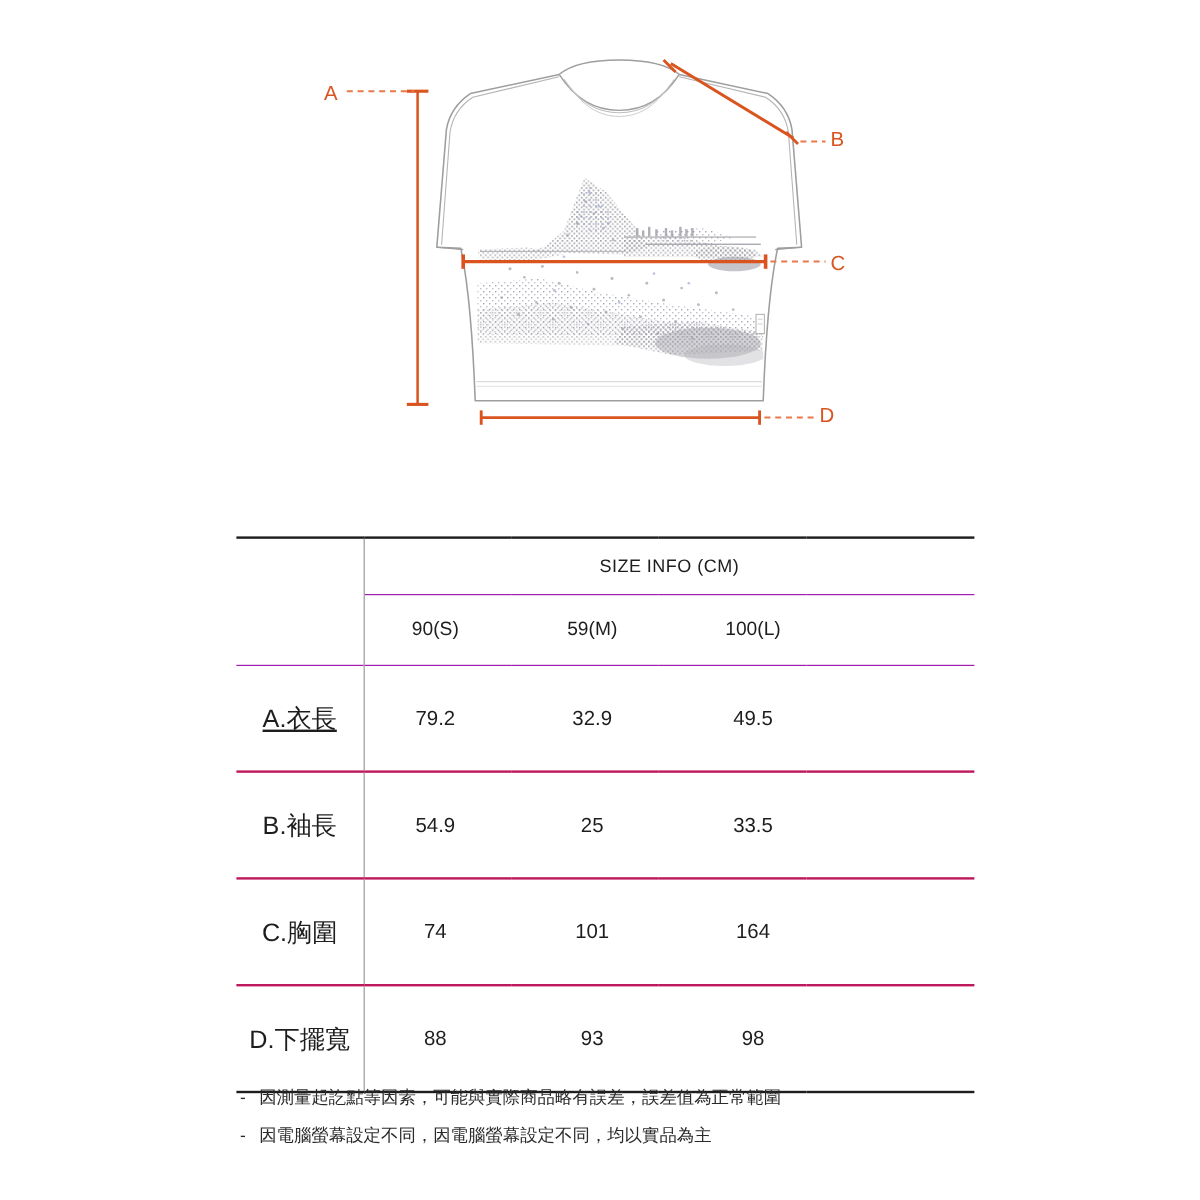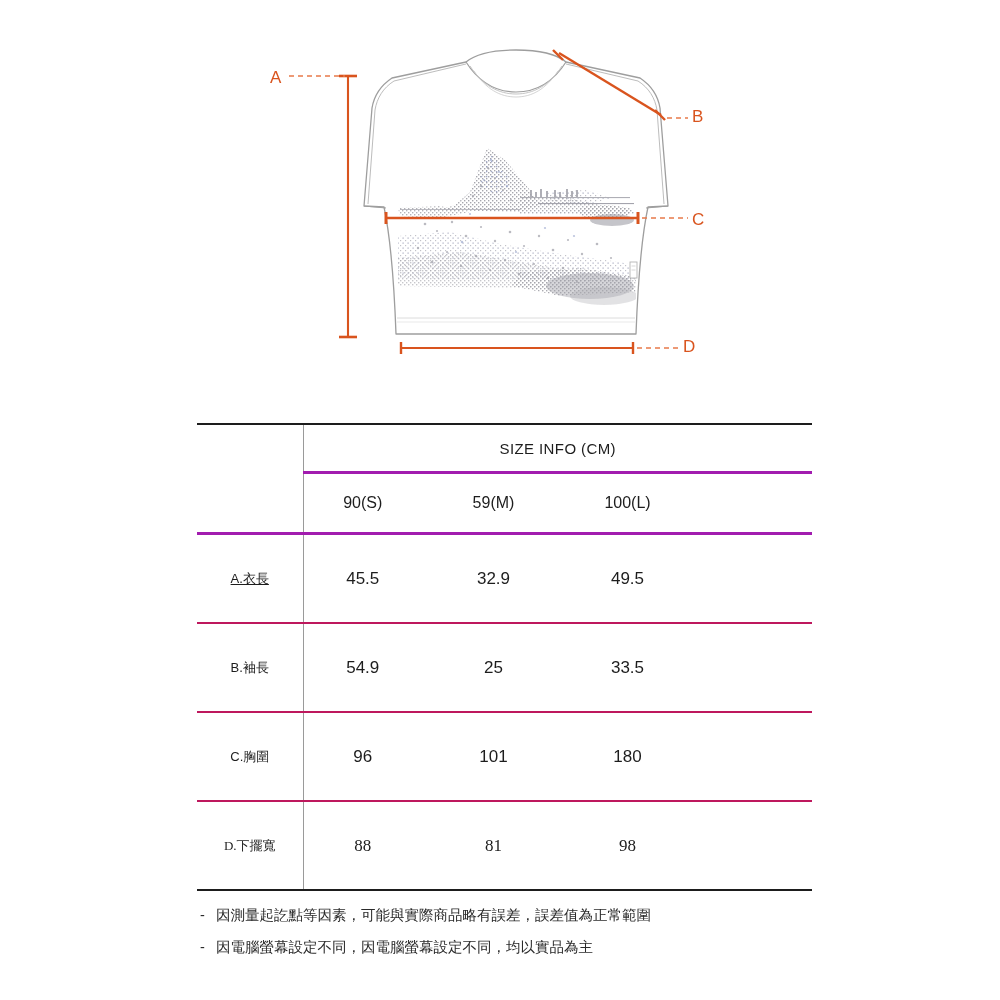--- a/index.html
+++ b/index.html
@@ -38,46 +38,45 @@
   }
   #label-A { left: 270px; top: 68px; }
   #label-B { left: 692px; top: 107px; }
   #label-C { left: 692px; top: 210px; }
   #label-D { left: 683px; top: 337px; }
 
   
   #size-table-wrap {
     position: absolute;
     left: 197px;
-    top: 423px;
+    top: 447px;
     width: 615px;
   }
   table.size-table {
     border-collapse: collapse;
     width: 615px;
     table-layout: fixed;
   }
   table.size-table td, table.size-table th {
     font-weight: normal;
     padding: 0;
     vertical-align: middle;
     text-align: center;
   }
   .top-rule td {
     border-top: 2.5px solid #1d1d1d;
   }
   .bottom-rule {
     border-bottom: 2.5px solid #1d1d1d;
-    font-family: Liberation Serif, serif;
   }
   .row-sep {
     border-top: 2px solid #be185d;
   }
   .hdr-sep {
-    border-top: 3px solid #a21caf;
+    border-top: 1px solid #a21caf;
     text-decoration: underline;
   }
   .vdiv {
     border-left: 1px solid #9a9a9a;
   }
   .col-label {
     width: 106px;
   }
   .col-size {
     width: 123px;
@@ -93,21 +92,21 @@
   }
   .hdr-cell {
     height: 58px;
     font-size: 16px;
     color: #1d1d1d;
   }
   .data-row td {
     height: 87px;
   }
   .row-head {
-    font-size: 13px;
+    font-size: 21px;
     color: #1d1d1d;
   }
   .data-cell {
     font-size: 17px;
     color: #1d1d1d;
   }
   .size-s   { transform: translateX(-2px); }
   .size-m   { transform: translateX(6px); }
   .size-l   { transform: translateX(17px); }
 
@@ -376,21 +375,21 @@
         </td>
         <td class="hdr-cell hdr-sep">
           <span class="size-l" style="display:inline-block">100(L)</span>
         </td>
         <td class="hdr-cell hdr-sep"></td>
       </tr>
 
       <tr class="data-row">
         <td class="row-head hdr-sep">A.衣長</td>
         <td class="data-cell hdr-sep vdiv">
-          <span class="size-s" style="display:inline-block">45.5</span>
+          <span class="size-s" style="display:inline-block">79.2</span>
         </td>
         <td class="data-cell hdr-sep">
           <span class="size-m" style="display:inline-block">32.9</span>
         </td>
         <td class="data-cell hdr-sep">
           <span class="size-l" style="display:inline-block">49.5</span>
         </td>
         <td class="hdr-sep"></td>
       </tr>
 
@@ -404,38 +403,38 @@
         </td>
         <td class="data-cell row-sep">
           <span class="size-l" style="display:inline-block">33.5</span>
         </td>
         <td class="row-sep"></td>
       </tr>
 
       <tr class="data-row">
         <td class="row-head row-sep">C.胸圍</td>
         <td class="data-cell row-sep vdiv">
-          <span class="size-s" style="display:inline-block">96</span>
+          <span class="size-s" style="display:inline-block">74</span>
         </td>
         <td class="data-cell row-sep">
           <span class="size-m" style="display:inline-block">101</span>
         </td>
         <td class="data-cell row-sep">
-          <span class="size-l" style="display:inline-block">180</span>
+          <span class="size-l" style="display:inline-block">164</span>
         </td>
         <td class="row-sep"></td>
       </tr>
 
       <tr class="data-row">
         <td class="row-head row-sep bottom-rule">D.下擺寬</td>
         <td class="data-cell row-sep vdiv bottom-rule">
           <span class="size-s" style="display:inline-block">88</span>
         </td>
         <td class="data-cell row-sep bottom-rule">
-          <span class="size-m" style="display:inline-block">81</span>
+          <span class="size-m" style="display:inline-block">93</span>
         </td>
         <td class="data-cell row-sep bottom-rule">
           <span class="size-l" style="display:inline-block">98</span>
         </td>
         <td class="row-sep bottom-rule"></td>
       </tr>
     </tbody>
   </table>
 </div>
 

